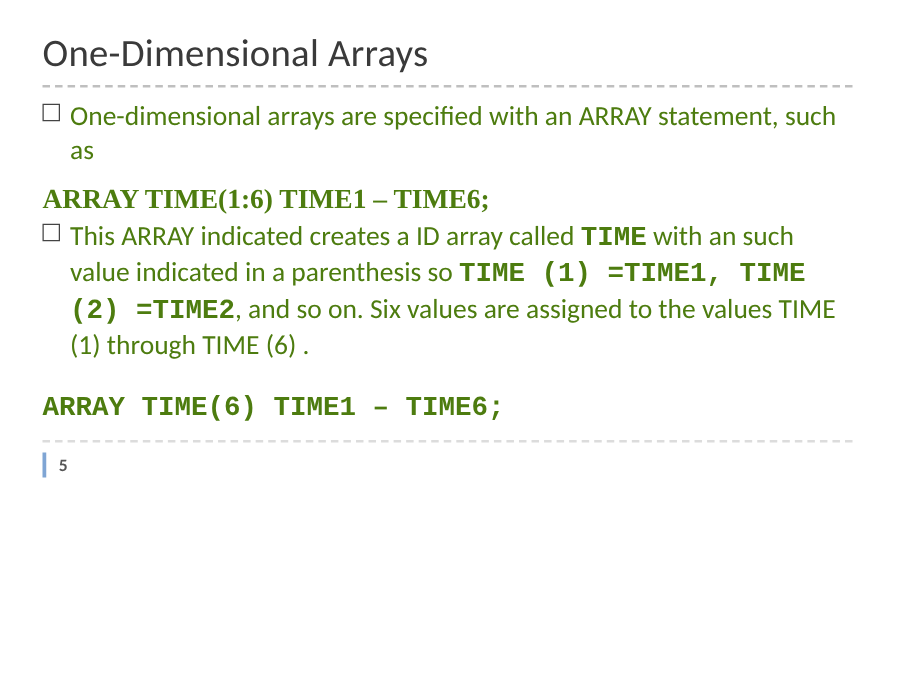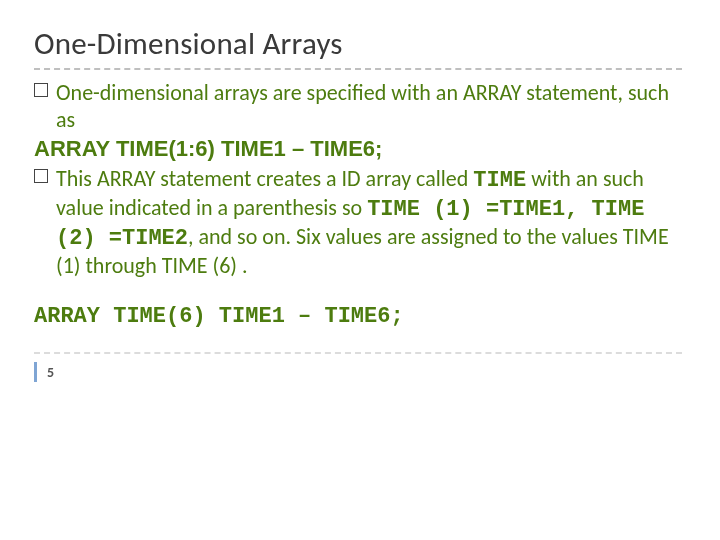--- a/index.html
+++ b/index.html
@@ -54,24 +54,24 @@
     position: absolute;
     left: 0;
     top: 3px;
     width: 14px;
     height: 14px;
     border: 1.6px solid #444;
     box-sizing: border-box;
     background: #fff;
   }
   .codeline {
-    font-family: Liberation Sans, sans-serif;
+    font-family: Liberation Serif, serif;
     font-weight: 700;
     font-size: 22px;
-    margin: 2px 0 4px 0;
+    margin: 12px 0 4px 0;
     white-space: pre;
   }
   .mono {
     font-family: "Courier New", monospace;
     font-weight: 700;
   }
   .codeline2 {
     font-family: "Courier New", monospace;
     font-weight: 700;
     font-size: 22px;
@@ -127,21 +127,21 @@
 
     <div class="bullet">
       <span class="mk"></span>
       <span>One-dimensional arrays are specified with an ARRAY statement, such as</span>
     </div>
 
     <div class="codeline">ARRAY TIME(1:6) TIME1 – TIME6;</div>
 
     <div class="bullet">
       <span class="mk"></span>
-      <span>This ARRAY statement creates a ID array called </span><span class="mono">TIME</span><span> with an such value indicated in a parenthesis so </span><span class="mono">TIME (1) =TIME1, TIME (2) =TIME2</span><span>, and so on. Six values are assigned to the values TIME (1) through TIME (6) .</span>
+      <span>This ARRAY indicated creates a ID array called </span><span class="mono">TIME</span><span> with an such value indicated in a parenthesis so </span><span class="mono">TIME (1) =TIME1, TIME (2) =TIME2</span><span>, and so on. Six values are assigned to the values TIME (1) through TIME (6) .</span>
     </div>
 
 
     <div class="codeline2">ARRAY TIME(6) TIME1 – TIME6;</div>
 
   </div>
 
   <hr class="footer-rule">
 
   <div class="page-num-wrap">

